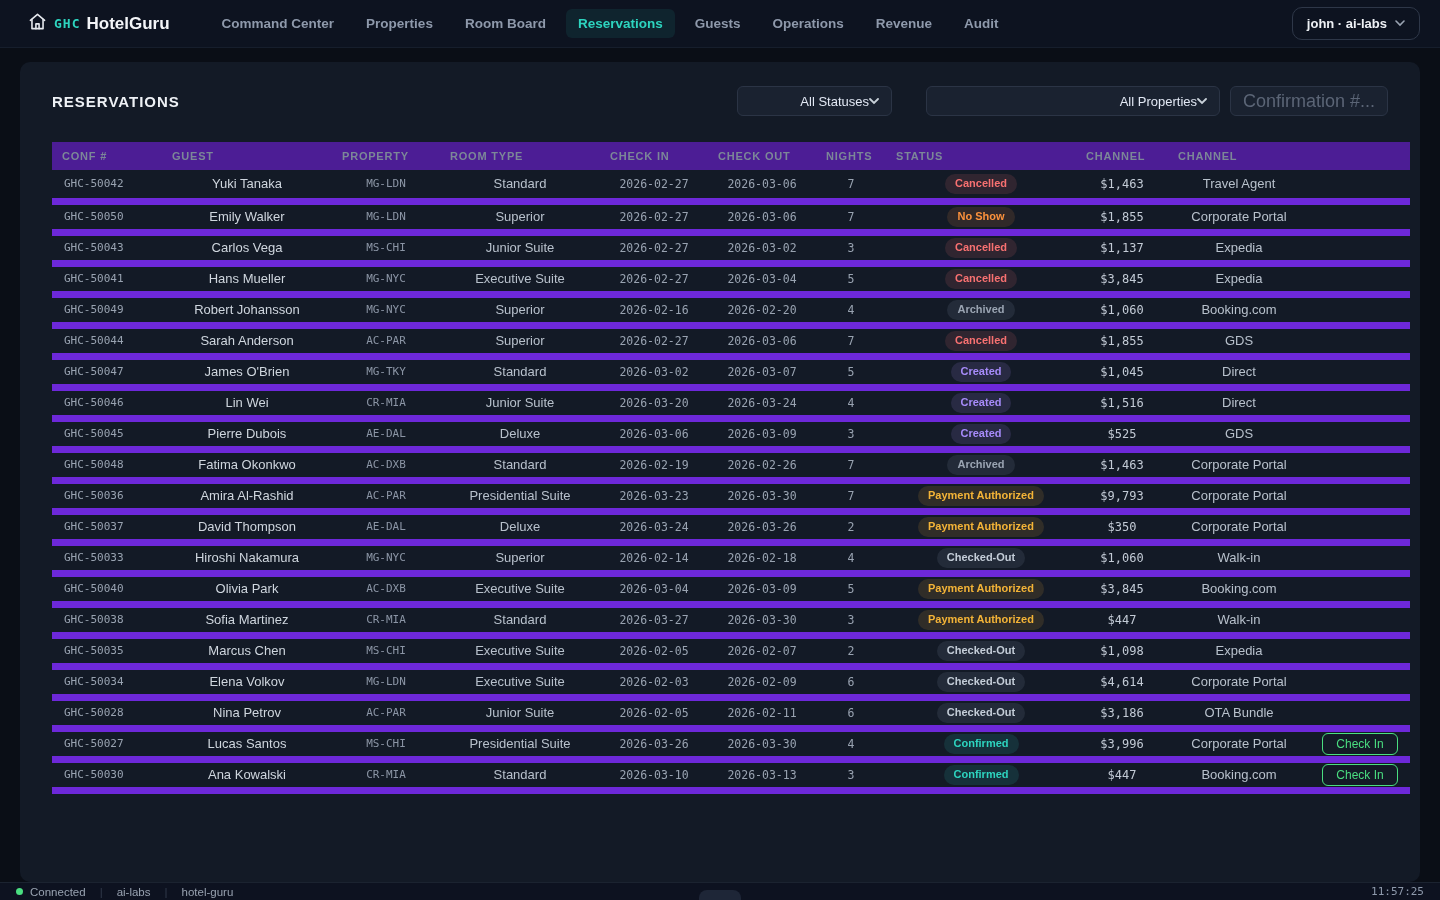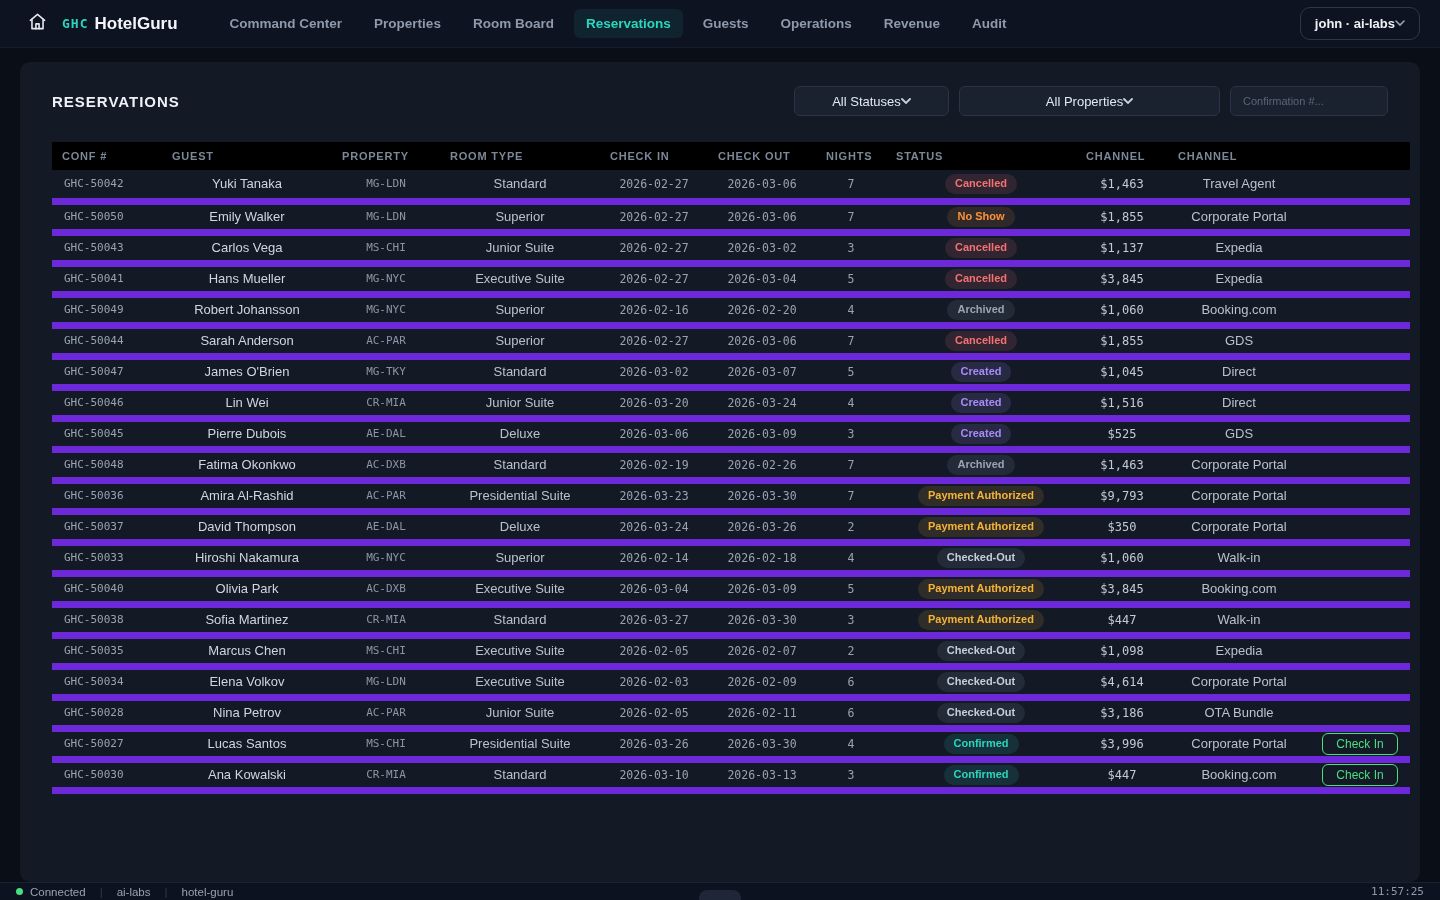--- a/index.html
+++ b/index.html
@@ -10,64 +10,64 @@
     color:#c9d1d9;
     position:relative;
   }
 
   
   .topnav {
     height:48px; background:#0d1320; display:flex; align-items:center;
     padding:0 20px; border-bottom:1px solid #161e2c;
   }
   .home-btn { width:34px; height:34px; display:flex; align-items:center; justify-content:center; cursor:pointer; }
-  .brand { display:flex; align-items:center; gap:6px; margin-left:8px; margin-right:40px; }
+  .brand { display:flex; align-items:center; gap:6px; margin-right:40px; }
   .brand-code { font-family:"DejaVu Sans Mono", monospace; font-weight:bold; font-size:13px; color:#2dd4bf; letter-spacing:1px; }
   .brand-name { font-size:17px; font-weight:bold; color:#f3f5f8; }
   .nav-items { display:flex; align-items:center; gap:8px; }
   .nav-item {
     font-size:13.5px; font-weight:600; color:#8e99ab; padding:7px 12px;
     border-radius:6px; cursor:pointer; white-space:nowrap;
   }
   .nav-item.active { color:#2dd4bf; background:rgba(45,212,191,0.09); }
   .user-menu {
-    margin-left:auto; display:flex; align-items:center; 
+    margin-left:auto; display:flex; align-items:center; gap:8px;
     border:1px solid #2e3748; border-radius:10px; padding:8px 14px;
     font-size:13px; font-weight:bold; color:#eef1f5; cursor:pointer;
   }
   .chev { width:10px; height:10px; }
 
   
   .panel {
     position:absolute; left:20px; right:20px; top:62px; bottom:18px;
     background:#131a26; border-radius:10px; overflow:hidden;
   }
   .panel-header {
     display:flex; align-items:center; justify-content:space-between;
     padding:24px 32px 26px 32px;
   }
   .page-title { font-size:15px; font-weight:bold; letter-spacing:1px; color:#eef1f5; }
   .filters { display:flex; align-items:center; gap:10px; }
   .select-box {
-    display:flex; align-items:center; justify-content:center;
+    display:flex; align-items:center; justify-content:flex-end;
     background:#1a2230; border:1px solid #2b3445; border-radius:6px;
     height:30px; padding:3px 12px; font-size:13px; color:#e2e8f4; cursor:pointer;
   }
   .select-status { width:155px; }
-  .select-property { width:261px; }
+  .select-property { width:294px;margin-left:24px; }
   .conf-input {
     width:158px; height:30px; background:#1a2230; border:1px solid #2b3445;
-    border-radius:6px; padding:0 12px; font-size:11px; color:#e2e8f4; outline:none;
+    border-radius:6px; padding:0 12px; font-size:18px; color:#e2e8f4; outline:none;
   }
   .conf-input::placeholder { color:#5b6576; }
 
   
   .table-wrap { padding:0 32px; }
   table { width:100%; border-collapse:collapse; table-layout:fixed; }
-  thead tr { background:#000000; height:28px; }
+  thead tr { background:#4c1d95; height:28px; }
   th {
     font-size:11px; font-weight:bold; color:#7c8798; letter-spacing:0.8px;
     text-align:left; padding:0 10px; white-space:nowrap;
   }
   tbody tr { height:31px; border-bottom:7px solid #6d28d9; }
   td { text-align:center; padding:0 6px; white-space:nowrap; overflow:hidden; }
   td.col-conf { text-align:left; padding-left:12px; font-family:"DejaVu Sans Mono", monospace; font-size:11px; color:#99a3b1; }
   td.col-guest { font-size:13px; color:#cfd6de; }
   td.col-property { font-family:"DejaVu Sans Mono", monospace; font-size:11px; color:#8b95a5; }
   td.col-room { font-size:13px; color:#b8c1cc; }

